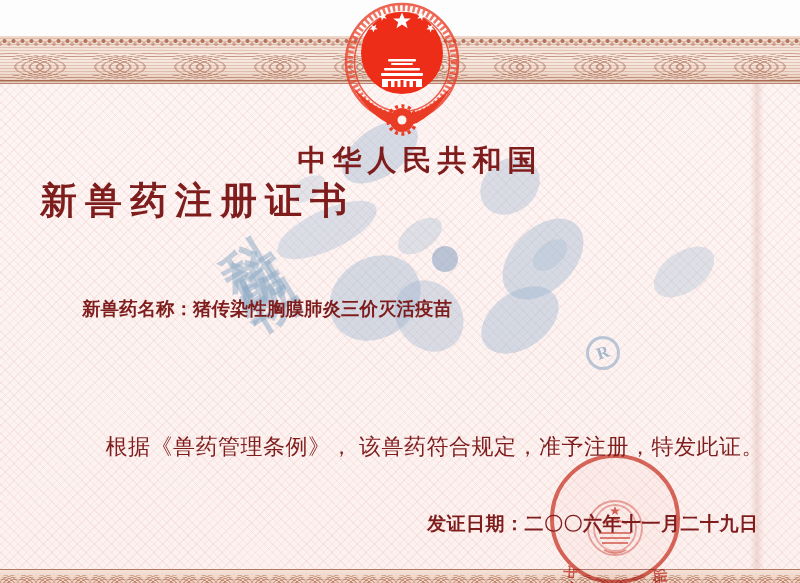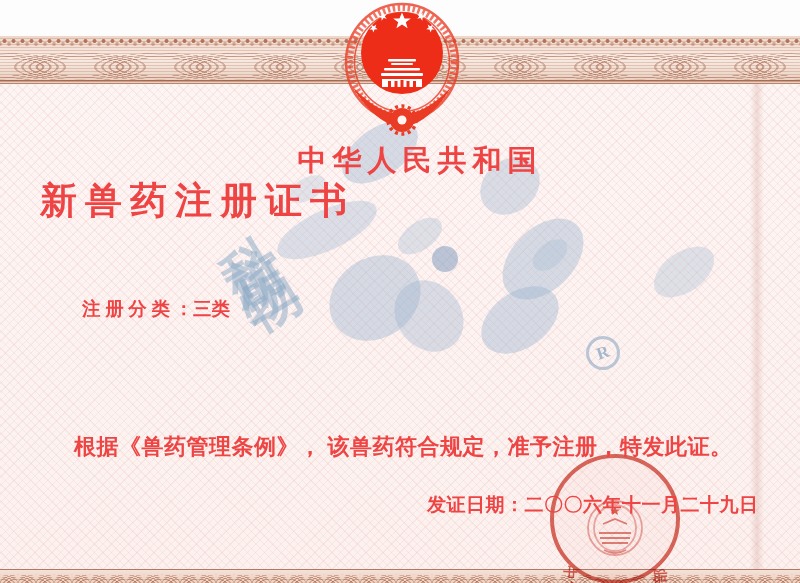--- a/index.html
+++ b/index.html
@@ -59,41 +59,41 @@
   .wm-reg{
     position:absolute;left:586px;top:336px;width:28px;height:28px;
     border:3px solid rgba(141,170,198,.6);border-radius:50%;
     color:rgba(141,170,198,.8);font-size:17px;line-height:28px;font-weight:700;
     text-align:center;transform:rotate(-18deg);
   }
   
   .emblem{position:absolute;left:342px;top:2px;}
   .seal{position:absolute;left:540px;top:444px;mix-blend-mode:multiply;filter:blur(.3px);}
   
-  .content{position:absolute;inset:0;color:#ef4444;}
+  .content{position:absolute;inset:0;color:#7f1d1d;}
   .title1{
     position:absolute;left:40px;width:760px;top:141px;text-align:center;
     font-size:29px;font-weight:700;letter-spacing:6px;
   }
   .title2{
     position:absolute;left:40px;width:760px;top:176px;text-align:left;
     font-size:37px;font-weight:700;letter-spacing:8px;
   }
   .certno{
     position:absolute;left:456px;top:249px;
     font-size:18px;font-weight:700;letter-spacing:1px;
   }
   .fields{position:absolute;left:82px;top:295px;width:710px;}
   .field{font-size:18.5px;font-weight:700;line-height:28px;margin-bottom:7px;}
   .body-text{
     position:absolute;left:74px;top:432px;width:690px;
-    font-size:22px;font-weight:700;letter-spacing:.5px;line-height:30px;
+    font-size:22px;font-weight:400;letter-spacing:.5px;line-height:30px;text-align:right;
   }
   .issue-date{
-    position:absolute;left:427px;top:492px;
+    position:absolute;left:427px;top:511px;
     font-size:19px;font-weight:700;letter-spacing:.5px;
   }
 </style>
 </head>
 <body>
 
 <div class="page">
 
   <div class="inner-bg"></div>
   <div class="fold-shadow"></div>
@@ -165,20 +165,20 @@
       </g>
       <use href="#star5" transform="translate(75,67) scale(.55)" fill="#cf4437"></use>
     </g>
   </svg>
 
   <div class="content">
     <div class="title1">中华人民共和国</div>
     <div class="title2">新兽药注册证书</div>
 
     <div class="fields">
-      <div class="field"><span>注 册 分 类 ：</span><span>三类</span></div>
+      <div class="field"><span>新兽药名称：</span><span>猪传染性胸膜肺炎三价灭活疫苗</span></div>
     </div>
 
     <div class="body-text">根据《兽药管理条例》， 该兽药符合规定，准予注册，特发此证。</div>
     <div class="issue-date">发证日期：二〇〇六年十一月二十九日</div>
   </div>
 
 </div>
 
 </body></html>

